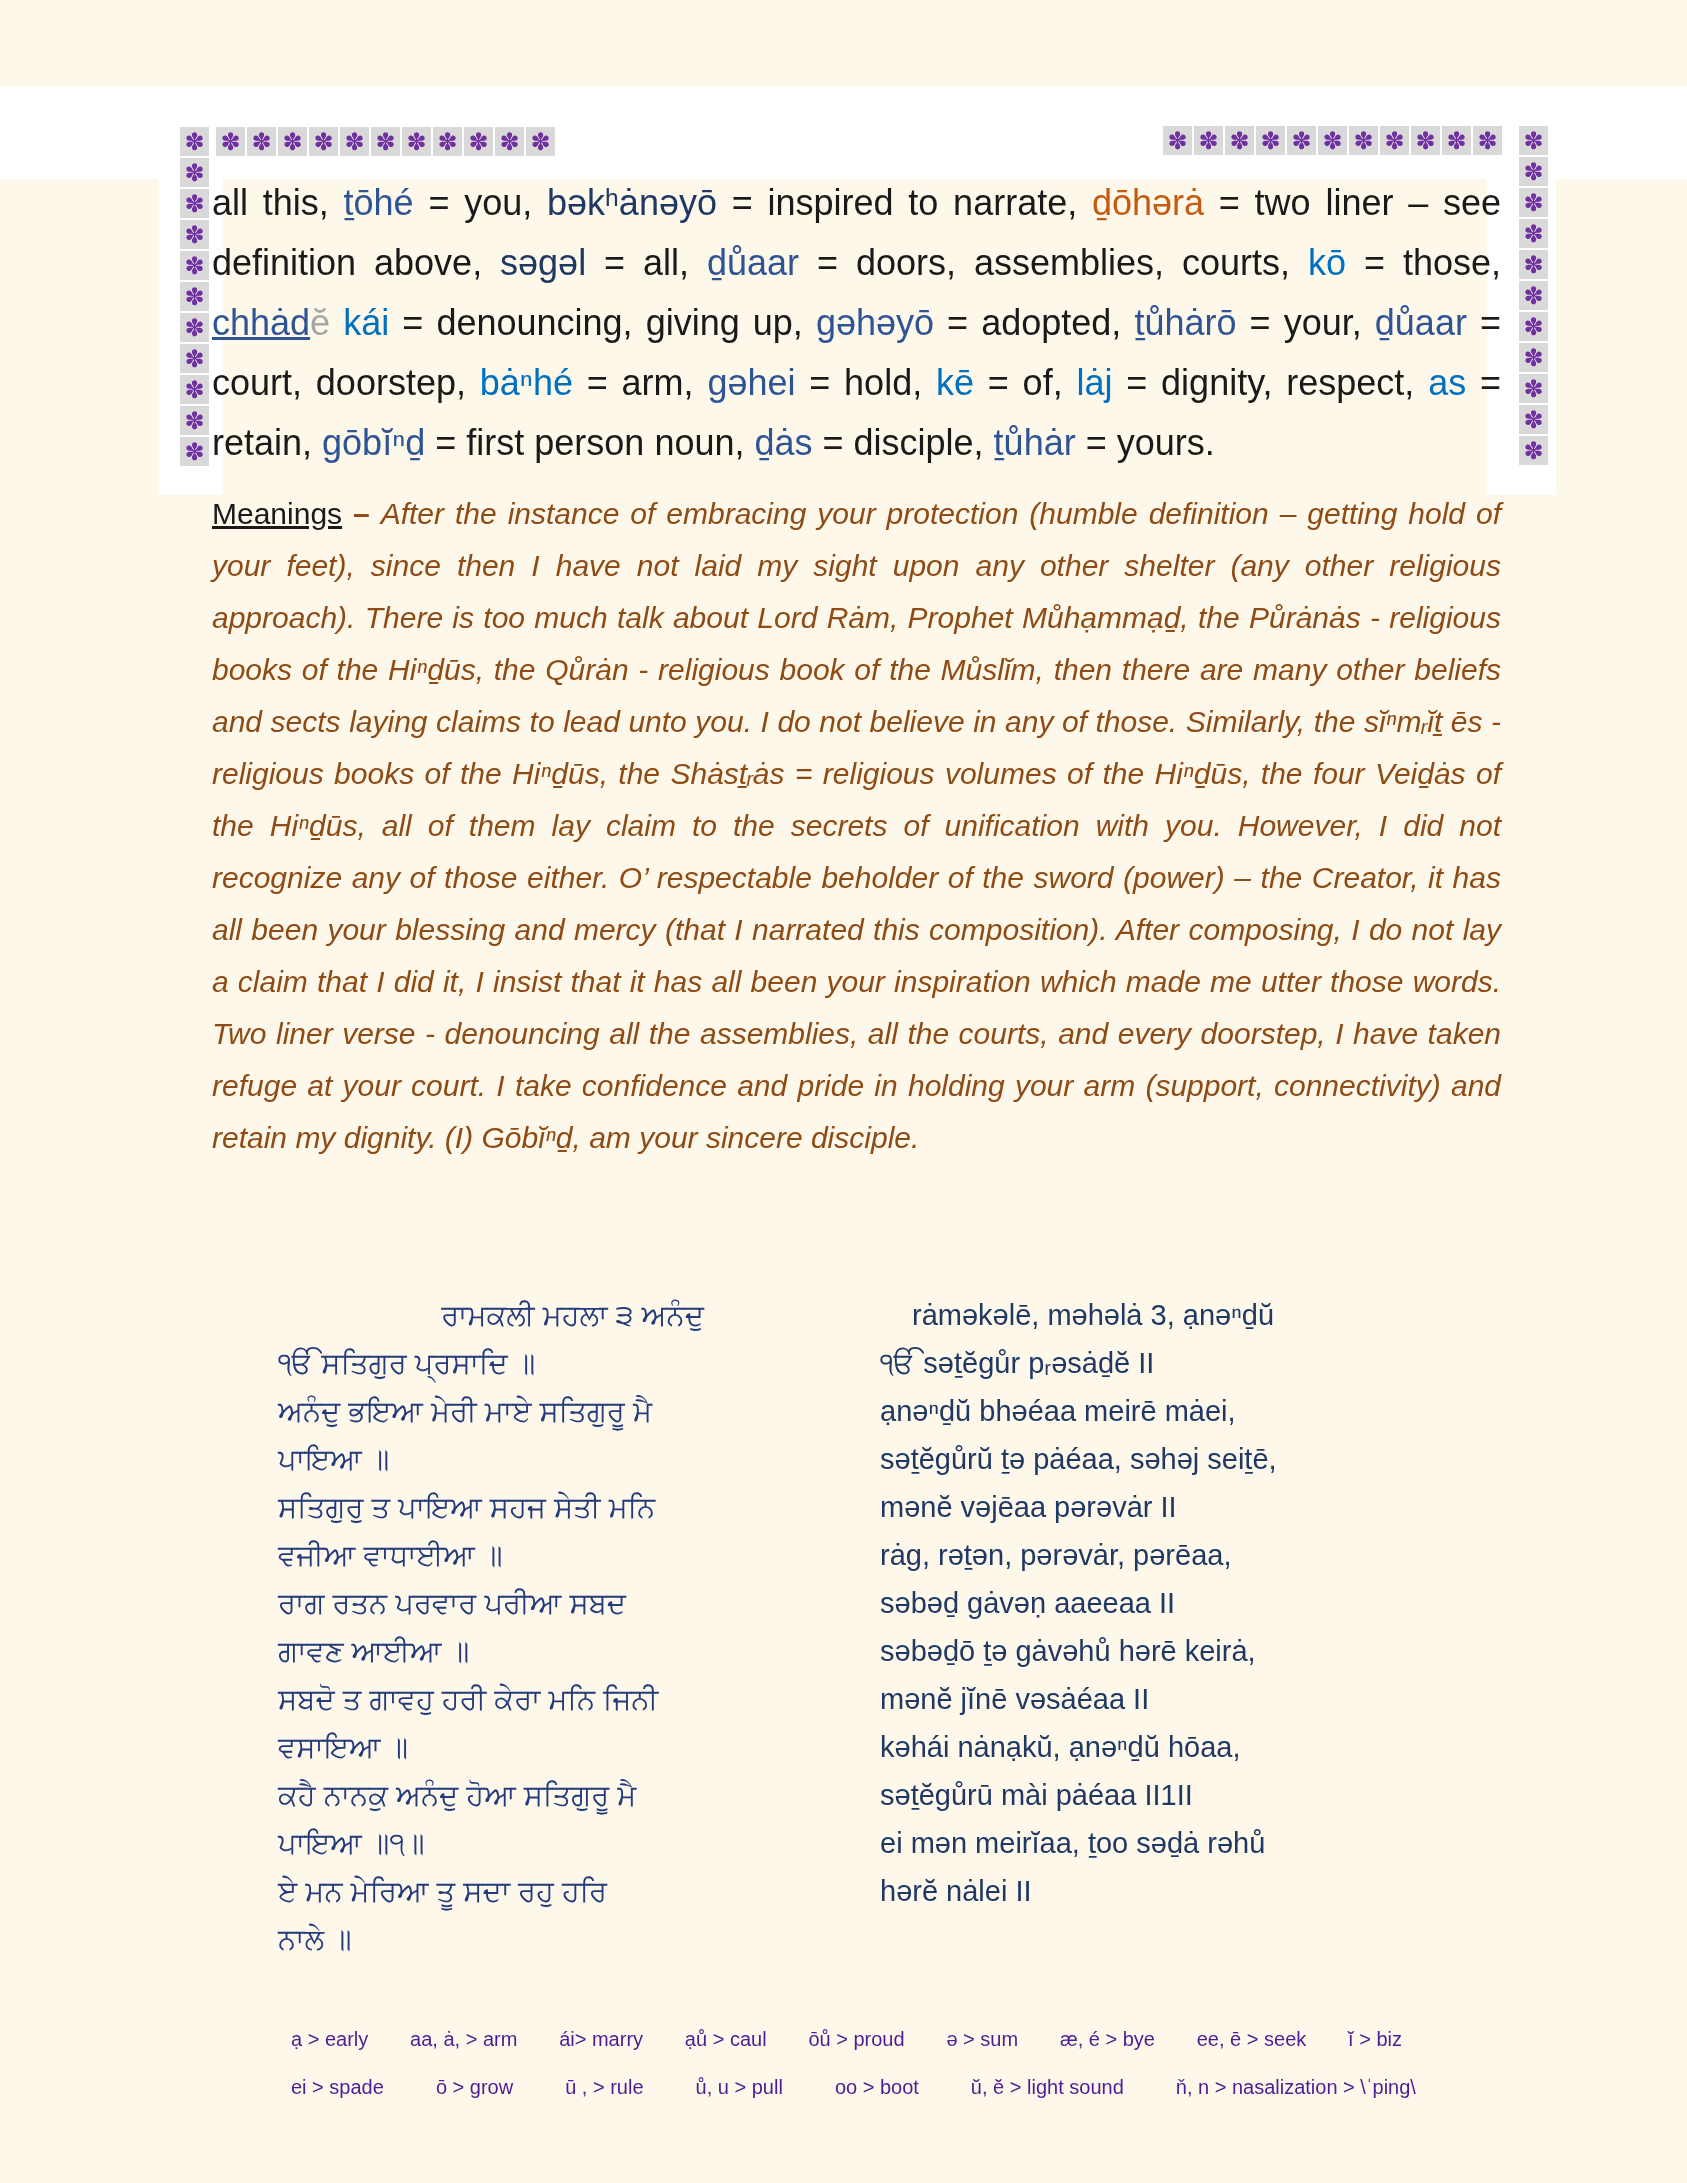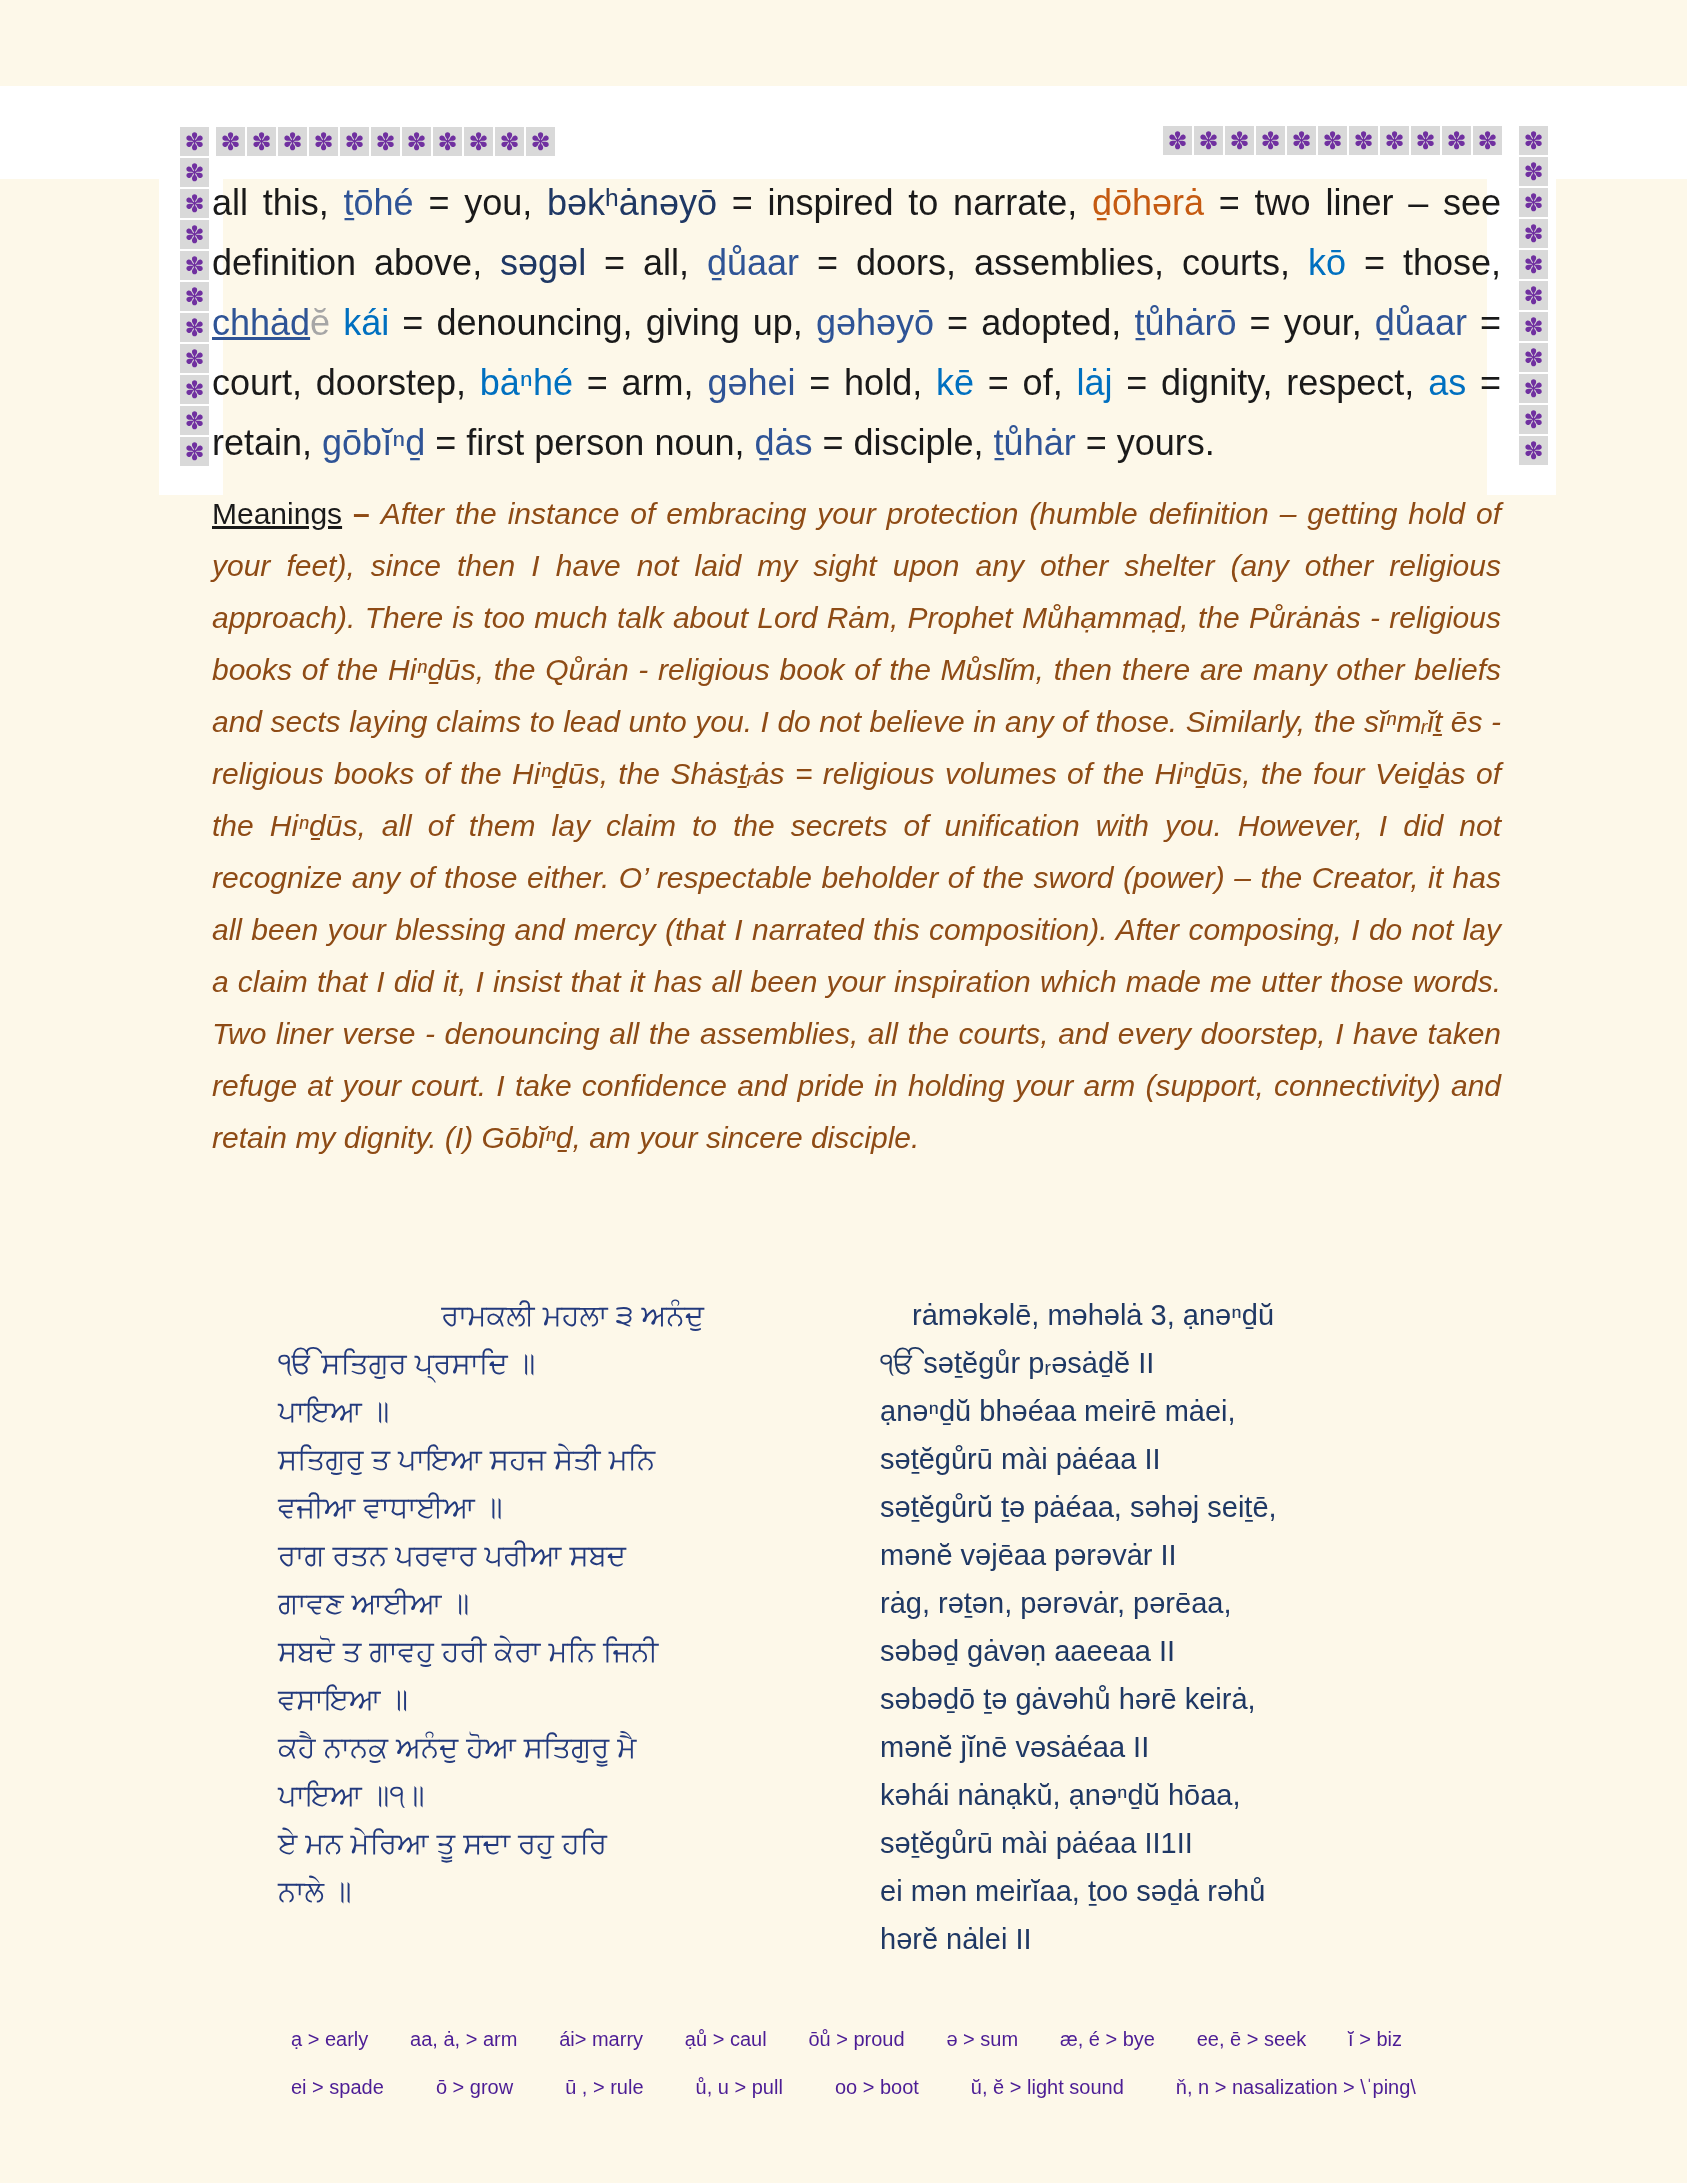--- a/index.html
+++ b/index.html
@@ -143,38 +143,38 @@
       <span class="flower">✽</span>
     </div>
 
   <div class="definitions"><span class="seg-k">all this, </span><span class="seg-b">ṯōhé</span><span class="seg-k"> = you, </span><span class="seg-n">bəkʰȧnəyō</span><span class="seg-k"> = inspired to narrate, </span><span class="seg-o">ḏōhərȧ</span><span class="seg-k"> = two liner – see definition above, </span><span class="seg-n">səgəl</span><span class="seg-k"> = all, </span><span class="seg-b">ḏůaar</span><span class="seg-k"> = doors, assemblies, courts, </span><span class="seg-c">kō</span><span class="seg-k"> = those, </span><span class="seg-b seg-u">chhȧd</span><span class="seg-g">ĕ</span><span class="seg-k"> </span><span class="seg-c">kái</span><span class="seg-k"> = denouncing, giving up, </span><span class="seg-b">gəhəyō</span><span class="seg-k"> = adopted, </span><span class="seg-b">ṯůhȧrō</span><span class="seg-k"> = your, </span><span class="seg-b">ḏůaar</span><span class="seg-k"> = court, doorstep, </span><span class="seg-c">bȧⁿhé</span><span class="seg-k"> = arm, </span><span class="seg-b">gəhei</span><span class="seg-k"> = hold, </span><span class="seg-c">kē</span><span class="seg-k"> = of, </span><span class="seg-c">lȧj</span><span class="seg-k"> = dignity, respect, </span><span class="seg-c">as</span><span class="seg-k"> = retain, </span><span class="seg-b">gōbĭⁿḏ</span><span class="seg-k"> = first person noun, </span><span class="seg-b">ḏȧs</span><span class="seg-k"> = disciple, </span><span class="seg-b">ṯůhȧr</span><span class="seg-k"> = yours.</span></div>
 
   <div class="meanings"><span class="mhead">Meanings</span><span class="mdash"> – </span><span class="mbody">After the instance of embracing your protection (humble definition – getting hold of your feet), since then I have not laid my sight upon any other shelter (any other religious approach). There is too much talk about Lord Rȧm, Prophet Můhạmmạḏ, the Půrȧnȧs - religious books of the Hiⁿḏūs, the Qůrȧn - religious book of the Můslĭm, then there are many other beliefs and sects laying claims to lead unto you. I do not believe in any of those. Similarly, the sĭⁿmᵣĭṯ ēs - religious books of the Hiⁿḏūs, the Shȧsṯᵣȧs = religious volumes of the Hiⁿḏūs, the four Veiḏȧs of the Hiⁿḏūs, all of them lay claim to the secrets of unification with you. However, I did not recognize any of those either. O’ respectable beholder of the sword (power) – the Creator, it has all been your blessing and mercy (that I narrated this composition). After composing, I do not lay a claim that I did it, I insist that it has all been your inspiration which made me utter those words.  Two liner verse -  denouncing all the assemblies, all the courts, and every doorstep, I have taken refuge at your court. I take confidence and pride in holding your arm (support, connectivity) and retain my dignity. (I) Gōbĭⁿḏ, am your sincere disciple.</span></div>
 
   <div class="verse-left">
       <div class="vline">ਰਾਮਕਲੀ ਮਹਲਾ ੩ ਅਨੰਦੁ</div>
       <div class="vline">ੴ ਸਤਿਗੁਰ ਪ੍ਰਸਾਦਿ ॥</div>
+      <div class="vline">ਅਨੰਦੁ ਭਇਆ ਮੇਰੀ ਮਾਏ ਸਤਿਗੁਰੂ ਮੈ</div>
       <div class="vline">ਪਾਇਆ ॥</div>
       <div class="vline">ਸਤਿਗੁਰੁ ਤ ਪਾਇਆ ਸਹਜ ਸੇਤੀ ਮਨਿ</div>
       <div class="vline">ਵਜੀਆ ਵਾਧਾਈਆ ॥</div>
       <div class="vline">ਰਾਗ ਰਤਨ ਪਰਵਾਰ ਪਰੀਆ ਸਬਦ</div>
       <div class="vline">ਗਾਵਣ ਆਈਆ ॥</div>
       <div class="vline">ਸਬਦੋ ਤ ਗਾਵਹੁ ਹਰੀ ਕੇਰਾ ਮਨਿ ਜਿਨੀ</div>
       <div class="vline">ਵਸਾਇਆ ॥</div>
       <div class="vline">ਕਹੈ ਨਾਨਕੁ ਅਨੰਦੁ ਹੋਆ ਸਤਿਗੁਰੂ ਮੈ</div>
       <div class="vline">ਪਾਇਆ ॥੧॥</div>
       <div class="vline">ਏ ਮਨ ਮੇਰਿਆ ਤੂ ਸਦਾ ਰਹੁ ਹਰਿ</div>
       <div class="vline">ਨਾਲੇ ॥</div>
     </div>
 
   <div class="verse-right">
       <div class="vline">rȧməkəlē, məhəlȧ 3, ạnəⁿḏŭ</div>
       <div class="vline">ੴ səṯĕgůr pᵣəsȧḏĕ II</div>
       <div class="vline">ạnəⁿḏŭ bhəéaa meirē mȧei,</div>
-      <div class="vline">səṯĕgůrū mài pȧéaa II</div>
       <div class="vline">səṯĕgůrŭ ṯə pȧéaa, səhəj seiṯē,</div>
       <div class="vline">mənĕ vəjēaa pərəvȧr II</div>
       <div class="vline">rȧg, rəṯən, pərəvȧr, pərēaa,</div>
       <div class="vline">səbəḏ gȧvəṇ aaeeaa II</div>
       <div class="vline">səbəḏō ṯə gȧvəhů hərē keirȧ,</div>
       <div class="vline">mənĕ jĭnē vəsȧéaa II</div>
       <div class="vline">kəhái nȧnạkŭ, ạnəⁿḏŭ hōaa,</div>
       <div class="vline">səṯĕgůrū mài pȧéaa II1II</div>
       <div class="vline">ei mən meirĭaa, ṯoo səḏȧ rəhů</div>
       <div class="vline">hərĕ nȧlei II</div>

